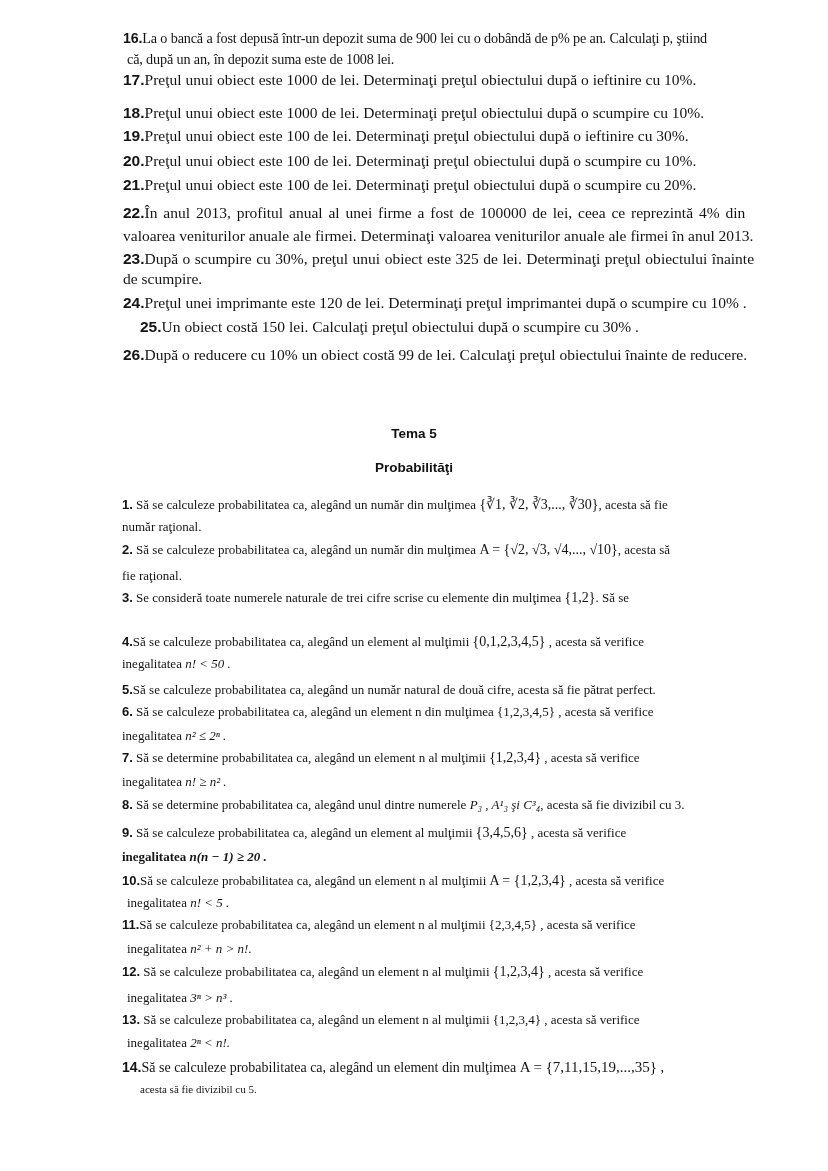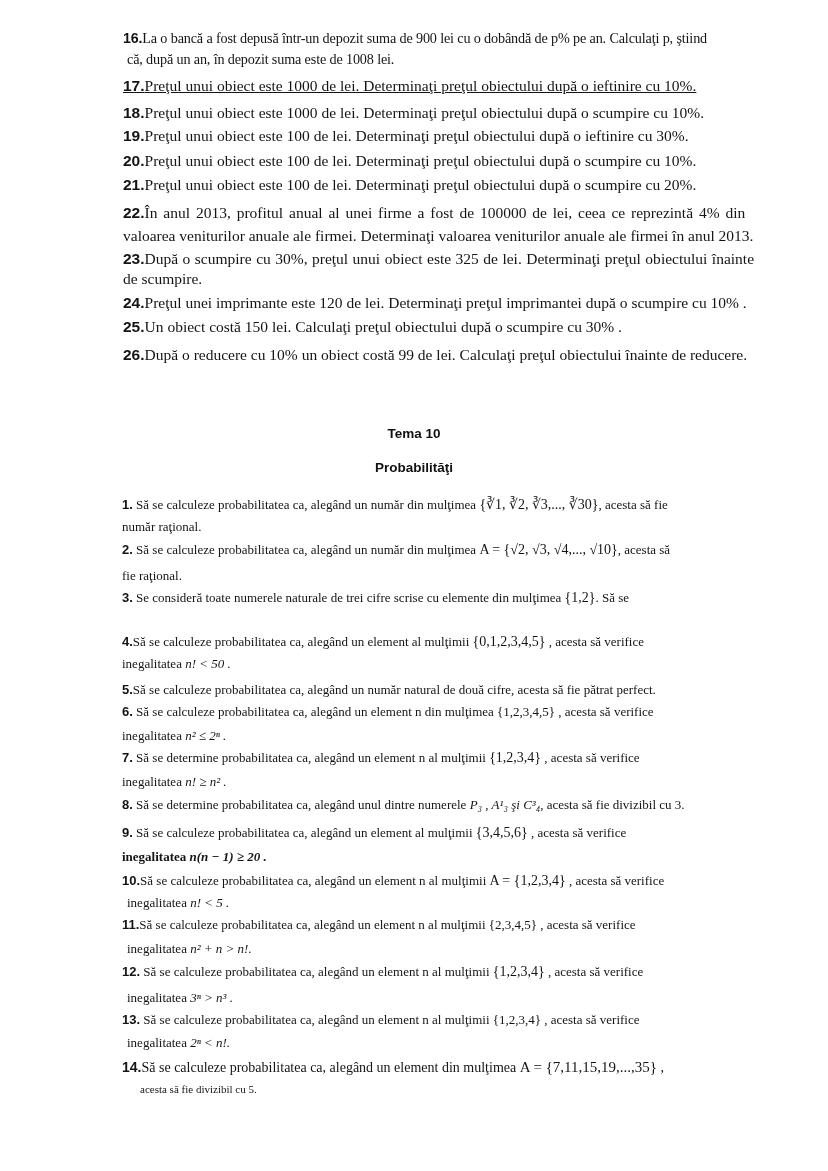--- a/index.html
+++ b/index.html
@@ -14,37 +14,37 @@
   i.m { font-family:"Liberation Serif", serif; font-style:italic; }
 </style>
 </head>
 <body>
 
 <div class="page">
 
   <div class="p big" style="left:123px;top:30px;font-size:14.2px;letter-spacing:-0.15px;"><span class="num">16.</span><span>La o bancă a fost depusă într-un depozit suma de  900  lei cu o dobândă de  p%  pe an. Calculaţi p, ştiind</span></div>
   <div class="p" style="left:127px;top:51px;font-size:14.2px;letter-spacing:-0.15px;">că, după un an, în depozit suma este de 1008  lei.</div>
 
-  <div class="p big" style="left:123px;top:77px;text-decoration:underline;"><span class="num">17.</span><span>Preţul unui obiect este 1000 de lei. Determinaţi preţul obiectului după o ieftinire cu 10%.</span></div>
+  <div class="p big" style="left:123px;top:71px;"><span class="num">17.</span><span>Preţul unui obiect este 1000 de lei. Determinaţi preţul obiectului după o ieftinire cu 10%.</span></div>
   <div class="p big" style="left:123px;top:104px;"><span class="num">18.</span><span>Preţul unui obiect este 1000 de lei. Determinaţi preţul obiectului după o scumpire cu 10%.</span></div>
   <div class="p big" style="left:123px;top:127px;"><span class="num">19.</span><span>Preţul unui obiect este 100 de lei. Determinaţi preţul obiectului după o ieftinire cu 30%.</span></div>
   <div class="p big" style="left:123px;top:152px;"><span class="num">20.</span><span>Preţul unui obiect este 100 de lei. Determinaţi preţul obiectului după o scumpire cu 10%.</span></div>
   <div class="p big" style="left:123px;top:176px;"><span class="num">21.</span><span>Preţul unui obiect este 100 de lei. Determinaţi preţul obiectului după o scumpire cu 20%.</span></div>
 
   <div class="p big" style="left:123px;top:204px;word-spacing:2px;"><span class="num">22.</span><span>În anul 2013, profitul anual al unei firme a fost de 100000  de lei, ceea ce reprezintă  4%  din</span></div>
   <div class="p big" style="left:123px;top:227px;">valoarea veniturilor anuale ale firmei. Determinaţi valoarea veniturilor anuale ale firmei în anul 2013.</div>
 
   <div class="p big" style="left:123px;top:250px;word-spacing:0.6px;"><span class="num">23.</span><span>După o scumpire cu 30%, preţul unui obiect este 325 de lei. Determinaţi preţul obiectului înainte</span></div>
   <div class="p big" style="left:123px;top:270px;">de scumpire.</div>
 
   <div class="p big" style="left:123px;top:294px;"><span class="num">24.</span><span>Preţul unei imprimante este 120 de lei. Determinaţi preţul imprimantei după o scumpire cu 10% .</span></div>
-  <div class="p big" style="left:123px;top:318px;"><span class="num">25.</span><span>Un obiect costă 150 lei. Calculaţi preţul obiectului după o scumpire cu  30% .</span></div>
+  <div class="p big" style="left:140px;top:318px;"><span class="num">25.</span><span>Un obiect costă 150 lei. Calculaţi preţul obiectului după o scumpire cu  30% .</span></div>
   <div class="p big" style="left:123px;top:346px;"><span class="num">26.</span><span>După o reducere cu 10%  un obiect costă 99 de lei. Calculaţi preţul obiectului înainte de reducere.</span></div>
 
-  <div class="head" style="top:426px;">Tema 10</div>
+  <div class="head" style="top:426px;">Tema 5</div>
   <div class="head" style="top:460px;">Probabilităţi</div>
 
   <div class="p sm" style="left:122px;top:496px;"><span class="num">1.</span> <span>Să se calculeze probabilitatea ca, alegând un număr din mulţimea</span> <span class="md">{∛1, ∛2, ∛3,..., ∛30}</span><span>,  acesta să fie</span></div>
   <div class="p sm" style="left:122px;top:519px;">număr raţional.</div>
 
   <div class="p sm" style="left:122px;top:542px;"><span class="num">2.</span> <span>Să se calculeze probabilitatea ca, alegând un număr din mulţimea</span>  <span class="md">A = {√2, √3, √4,..., √10}</span><span>, acesta să</span></div>
   <div class="p sm" style="left:122px;top:568px;">fie raţional.</div>
 
   <div class="p sm" style="left:122px;top:590px;"><span class="num">3.</span> <span>Se consideră toate numerele naturale de trei cifre scrise cu elemente  din mulţimea</span> <span class="md">{1,2}</span><span>. Să se</span></div>
 

